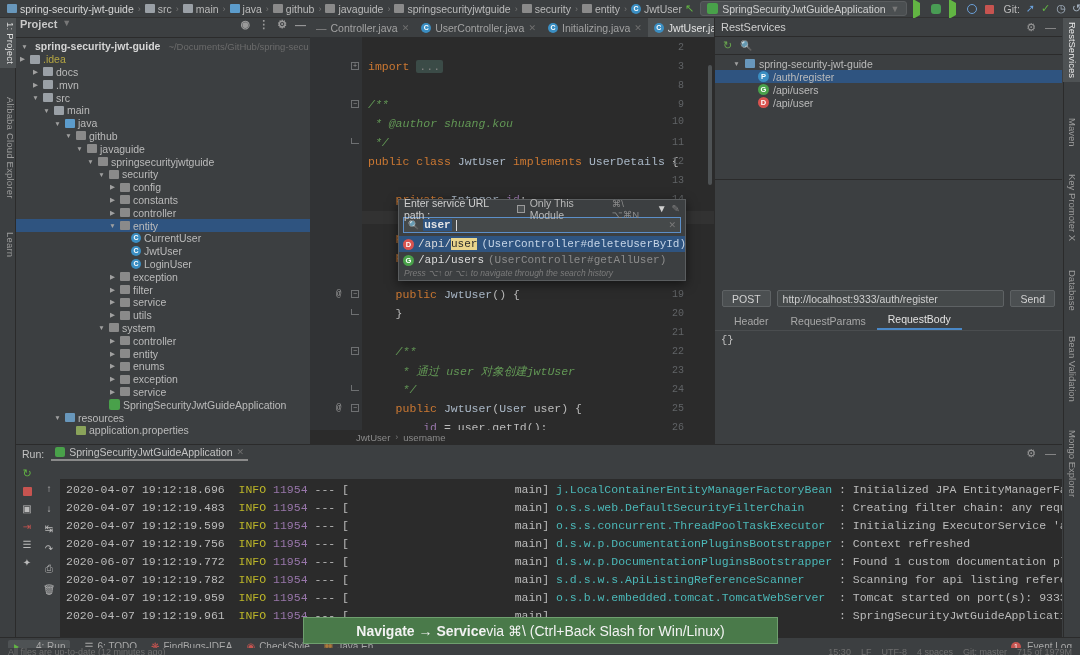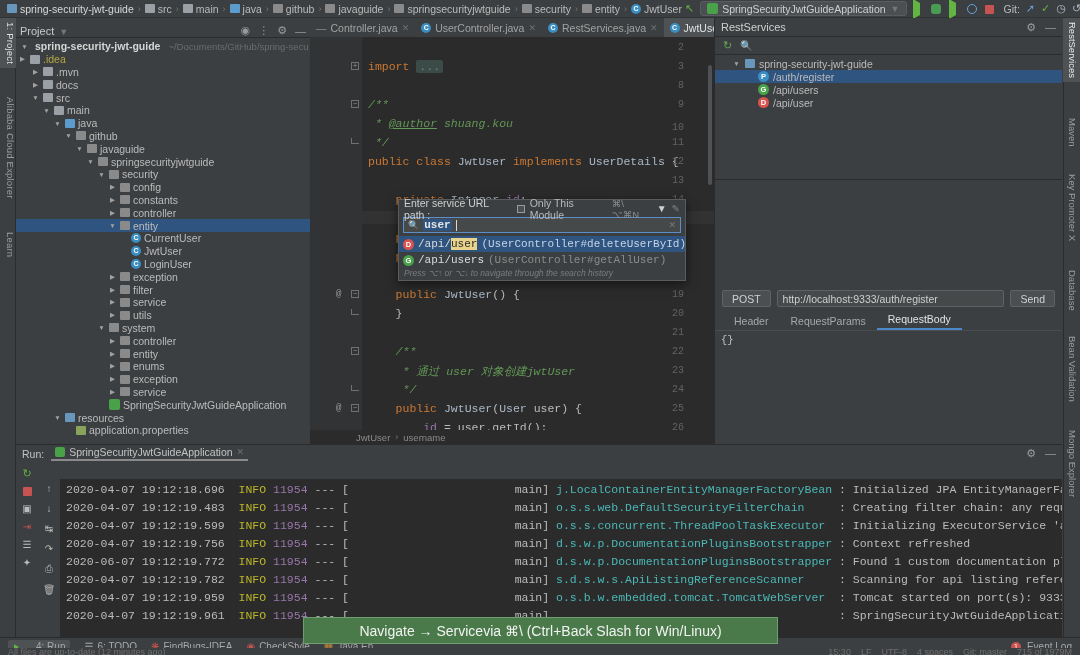--- a/index.html
+++ b/index.html
@@ -58,22 +58,22 @@
     font-size:9.5px; color:#9d9d9d; white-space:nowrap;
     padding:4px 0 4px 2px; display:flex; align-items:center; gap:3px;
   }
   .rtab.on{ background:#4e5254; color:#e8e8e8; }
 
   
   #project{
     position:absolute; left:16px; top:18px; width:294px; height:426px;
     background:#3c3f41; display:flex; flex-direction:column;
   }
-  #projhdr{ height:20px; display:flex; align-items:flex-end; padding:0 4px; gap:4px;
-            border-bottom:1px solid #2b2b2b;}
+  #projhdr{ height:20px; display:flex; align-items:flex-start; padding:0 4px; gap:4px;
+            border-bottom:1px solid #2b2b2b;font-weight:bold;}
   #projhdr .t{ font-size:11px; color:#c8c8c8; }
   #projhdr .hicons{ margin-left:auto; display:flex; gap:8px; align-items:center; color:#9a9a9a; font-size:11px;}
   #tree{ flex:1; overflow:hidden; background:#3c3f41; padding-top:2px;}
   .row{ height:12.8px; display:flex; align-items:center; gap:3px; padding-right:4px; white-space:nowrap; font-size:10.5px;}
   .row.sel{ background:#2f5480; }
   .arrow{ width:9px; text-align:center; color:#a0a0a0; font-size:6.5px; flex:0 0 9px;}
   .nm{ color:#bbbbbb; }
   .nm.b{ font-weight:bold; color:#d5d5d5; }
   .nm.y{ color:#b5a642; }
   .path{ color:#6b6b6b; font-size:9.5px; margin-left:5px;}
@@ -187,21 +187,21 @@
   .lg-t{ color:#bbbbbb; } .lg-i{ color:#bbb529; } .lg-p{ color:#9876aa; }
   .lg-c{ color:#4bb8b8; } .lg-m{ color:#bbbbbb; }
 
   
   #banner{
     position:absolute; left:303px; top:617px; width:475px; height:27px;
     background:#4a7a4a; border:1px solid #6f9f6f; z-index:60;
     display:flex; align-items:center; justify-content:center;
     font-size:14px; color:#f2f2f2;
   }
-  #banner b{ font-weight:normal; }
+  #banner b{ font-weight:bold; }
   #banner .lite{ font-weight:normal; }
 
   
   #statusbar{
     position:absolute; left:0; top:637px; width:1080px; height:18px;
     background:#3c3f41; display:flex; align-items:center; gap:14px; padding:0 8px;
     font-size:10px; color:#a8a8a8; border-top:1px solid #2b2b2b;
   }
   #statusbar .sb{ display:flex; align-items:center; gap:4px; }
   #statusbar .sb.on{ background:#4e5254; padding:1px 5px; border-radius:2px;gap:16px;}
@@ -341,26 +341,26 @@
         <span class="path">~/Documents/GitHub/spring-secu</span>
       </div>
       <div class="row" style="padding-left: 2px;">
         <span class="arrow">▶</span>
         <span class="fico"></span>
         <span class="nm y">.idea</span>
       </div>
       <div class="row" style="padding-left: 15px;">
         <span class="arrow">▶</span>
         <span class="fico"></span>
+        <span class="nm">docs</span>
+      </div>
+      <div class="row" style="padding-left: 15px;">
+        <span class="arrow">▶</span>
+        <span class="fico"></span>
         <span class="nm">.mvn</span>
-      </div>
-      <div class="row" style="padding-left: 15px;">
-        <span class="arrow">▶</span>
-        <span class="fico"></span>
-        <span class="nm">docs</span>
       </div>
       <div class="row" style="padding-left: 15px;">
         <span class="arrow">▼</span>
         <span class="fico"></span>
         <span class="nm">src</span>
       </div>
       <div class="row" style="padding-left: 26px;">
         <span class="arrow">▼</span>
         <span class="fico"></span>
         <span class="nm">main</span>
@@ -499,37 +499,37 @@
       <span>Controller.java</span>
       <span class="x">✕</span>
     </div>
     <div class="etab">
       <span class="cico">C</span>
       <span>UserController.java</span>
       <span class="x">✕</span>
     </div>
     <div class="etab">
       <span class="cico">C</span>
-      <span>RestServices.java</span>
+      <span>Initializing.java</span>
       <span class="x">✕</span>
     </div>
     <div class="etab act">
       <span class="cico">C</span>
       <span>JwtUser.java</span>
     </div>
   </div>
 
 <div id="editor">
   <div id="gutter"></div>
   <div id="lines">
       <div class="cl" style="top: 4px;"></div>
       <div class="cl" style="top: 23px;"><span class="kw">import</span> <span class="dots">...</span></div>
       <div class="cl" style="top: 42px;"></div>
       <div class="cl" style="top: 61px;"><span class="cm">/**</span></div>
-      <div class="cl" style="top: 80px;"><span class="cm"> * </span><span class="cm" style="text-decoration:underline;color:#629755;">@author</span><span class="cm"> shuang.kou</span></div>
+      <div class="cl" style="top: 80px;"><span class="cm"> * </span><span class="cm" style="color:#629755;">@author</span><span class="cm"> shuang.kou</span></div>
       <div class="cl" style="top: 99px;"><span class="cm"> */</span></div>
       <div class="cl" style="top: 118px;"><span class="kw">public class</span> <span class="ty">JwtUser</span> <span class="kw">implements</span> <span class="ty">UserDetails</span> {</div>
       <div class="cl" style="top: 137px;"></div>
       <div class="cl" style="top: 156px;">    <span class="kw">private</span> <span class="ty">Integer</span> <span class="fld">id</span>;</div>
       <div class="cl" style="top: 175px;">    <span class="kw">pri</span></div>
       <div class="cl" style="top: 194px;">    <span class="kw">pri</span></div>
       <div class="cl" style="top: 213px;">    <span class="kw">pri</span></div>
       <div class="cl" style="top: 232px;"></div>
       <div class="cl" style="top: 251px;">    <span class="kw">public</span> <span class="ty">JwtUser</span>() {</div>
       <div class="cl" style="top: 270px;">    }</div>
@@ -545,21 +545,21 @@
     <span>JwtUser</span>
     <span class="sep">›</span>
     <span>username</span>
   </div>
 <div class="lno" style="top: 5px;">2</div>
     <div class="lno" style="top: 24px;">3</div>
     <div class="fold" style="top: 25px;">+</div>
     <div class="lno" style="top: 43px;">8</div>
     <div class="lno" style="top: 62px;">9</div>
     <div class="fold" style="top: 63px;">−</div>
-    <div class="lno" style="top: 85px; text-align: center;">10</div>
+    <div class="lno" style="top: 79px; text-align: center;">10</div>
     <div class="lno" style="top: 100px;">11</div>
     <div class="fold" style="top: 101px; border-top: none; border-right: none; border-bottom: 1px solid rgb(110, 112, 114); border-left: 1px solid rgb(110, 112, 114); border-image: initial; height: 6px;"></div>
     <div class="lno" style="top: 119px;">12</div>
     <div class="lno" style="top: 138px;">13</div>
     <div class="lno" style="top: 157px;">14</div>
     <div class="curline" style="top: 174px;"></div>
     <div class="lno cur" style="top: 176px;">15</div>
     <div class="lno" style="top: 195px;">16</div>
     <div class="lno" style="top: 214px;">17</div>
     <div class="lno" style="top: 233px;">18</div>

